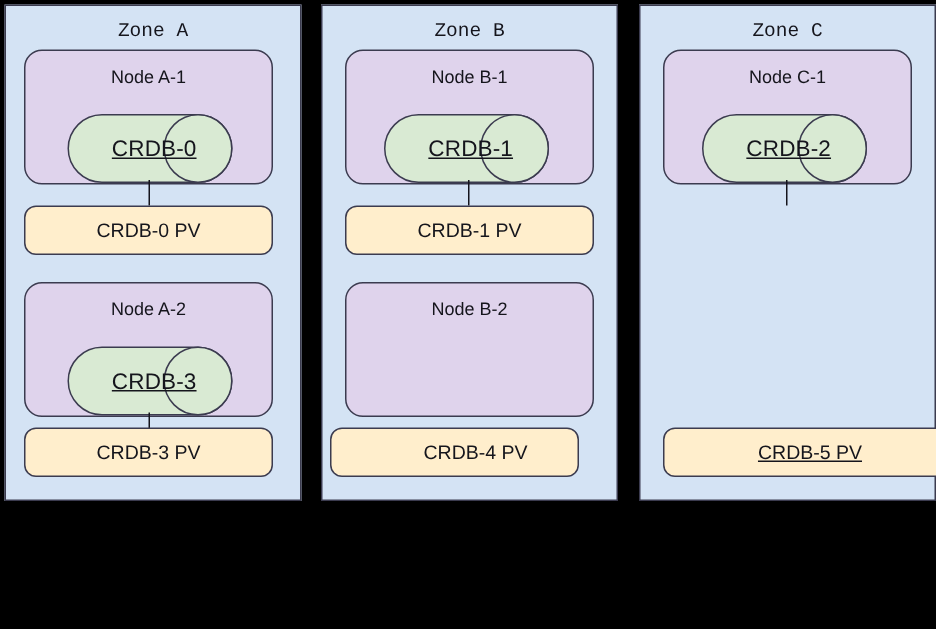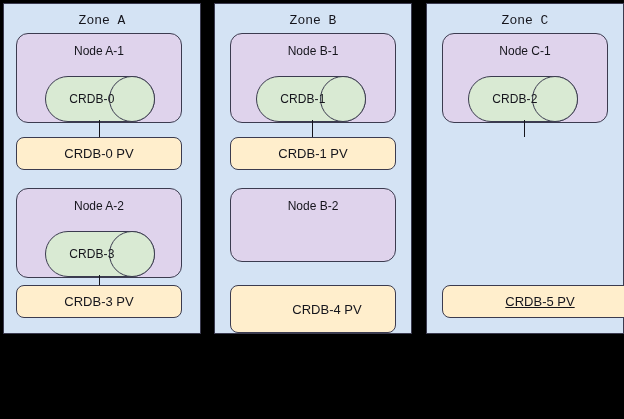--- a/index.html
+++ b/index.html
@@ -64,30 +64,31 @@
 
   .db {
     position: absolute;
   }
   .db svg {
     display: block;
     overflow: visible;
   }
   .db-label {
     position: absolute;
-    left: 5px;
+    left: 16px;
     top: 0;
     width: 76%;
     height: 100%;
     display: flex;
     align-items: center;
     justify-content: center;
-    font-size: 12px;
+    font-size: 15px;
     color: #15151c;
     letter-spacing: 0.1px;
+    text-decoration: underline;
   }
 
   .pv {
     position: absolute;
     background: #ffeecc;
     border: 1px solid #3b3b4f;
     border-radius: 8px;
     box-sizing: border-box;
     display: flex;
     align-items: center;
@@ -153,24 +154,24 @@
       <path d="M 23,0.5 L 87,0.5 A 22.5,22.5 0 0 1 87,45.5 L 23,45.5 A 22.5,22.5 0 0 1 23,0.5 Z" fill="#d9ead3" stroke="#3b3b4f" stroke-width="1"></path>
       <ellipse cx="87" cy="23" rx="22.5" ry="22.5" fill="#d9ead3" stroke="#3b3b4f" stroke-width="1"></ellipse>
     </svg>
     <div class="db-label">CRDB-1</div>
   </div>
   <div class="connector" style="left:312px; top:120px; height:17px;"></div>
   <div class="pv" style="left:230px; top:137px; width:166px; height:33px;">
     <span>CRDB-1 PV</span>
   </div>
 
-  <div class="node" style="left:230px; top:188px; width:166px; height:74px;padding-left:32px;">
+  <div class="node" style="left:230px; top:188px; width:166px; height:90px;padding-left:32px;">
     <div class="node-title">Node B-2</div>
   </div>
-  <div class="pv" style="left:230px; top:285px; width:166px; height:48px;padding-left:28px;">
+  <div class="pv" style="left:220px; top:285px; width:166px; height:33px;padding-left:28px;">
     <span>CRDB-4 PV</span>
   </div>
 
   <div class="zone" style="left:426px; top:3px; width:198px; height:331px;">
     <div class="zone-title">Zone C</div>
   </div>
 
   <div class="node" style="left:442px; top:33px; width:166px; height:90px;">
     <div class="node-title">Node C-1</div>
   </div>

